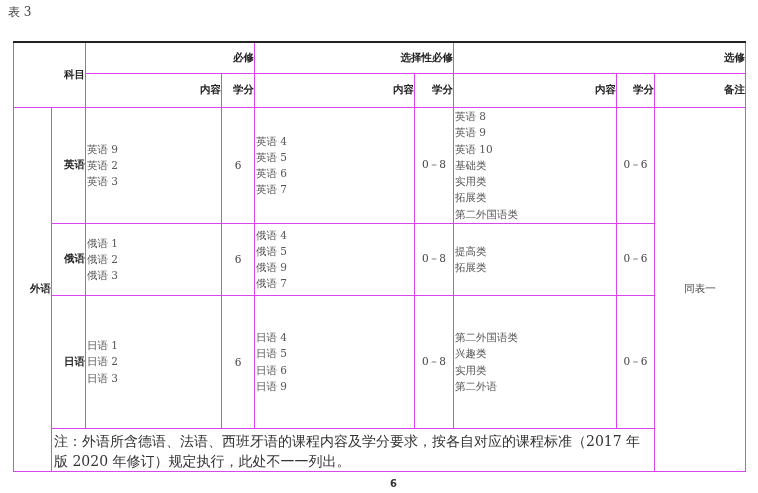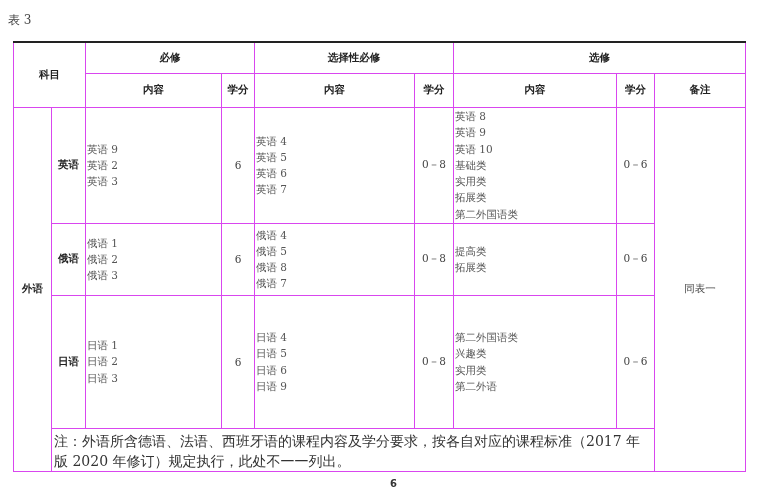--- a/index.html
+++ b/index.html
@@ -1,24 +1,24 @@
 <!DOCTYPE html>
 <html><head>
 <meta charset="utf-8">
 <style>
   html, body { margin: 0; padding: 0; background: #ffffff; }
   body { width: 758px; height: 493px; position: relative; overflow: hidden;
          font-family: "DejaVu Serif", "Liberation Serif", serif; color: #333; }
-  .caption { position: absolute; left: 8px; top: 12px; font-size: 12px; color: #444; }
+  .caption { position: absolute; left: 8px; top: 4px; font-size: 12px; color: #444; }
   .tbl { position: absolute; left: 13px; top: 41px; border-collapse: collapse;
          table-layout: fixed; font-size: 10.5px; }
   .tbl td { border: 1px solid #d946ef; padding: 0; vertical-align: middle; }
   .tbl tr:first-child td { border-top: 2px solid #222; }
   .hd { font-family: "DejaVu Sans", "Liberation Sans", sans-serif; font-weight: bold;
-        text-align: center; color: #222; font-size: 10.5px; }
+        text-align: right; color: #222; font-size: 10.5px; }
   .c { text-align: center; color: #444; }
   .list { padding-left: 1px !important; color: #555; line-height: 16.2px; margin-top: 24px; }
   .list div { white-space: nowrap; }
   .note { padding: 2px 2px 0 2px !important; vertical-align: top !important;
           color: #333; line-height: 20px; font-size: 14px; }
   .pagenum { position: absolute; left: 390px; top: 478px; font-size: 10px;
              font-family: "DejaVu Sans", "Liberation Sans", sans-serif; font-weight: bold; color: #333; }
 </style>
 </head>
 <body>
@@ -87,21 +87,21 @@
     <td class="hd">俄语</td>
     <td class="list">
       <div>俄语 1</div>
       <div>俄语 2</div>
       <div>俄语 3</div>
     </td>
     <td class="c">6</td>
     <td class="list">
       <div>俄语 4</div>
       <div>俄语 5</div>
-      <div>俄语 8</div>
+      <div>俄语 9</div>
       <div>俄语 7</div>
     </td>
     <td class="c">0－8</td>
     <td class="list">
       <div>提高类</div>
       <div>拓展类</div>
     </td>
     <td class="c">0－6</td>
   </tr>
 

